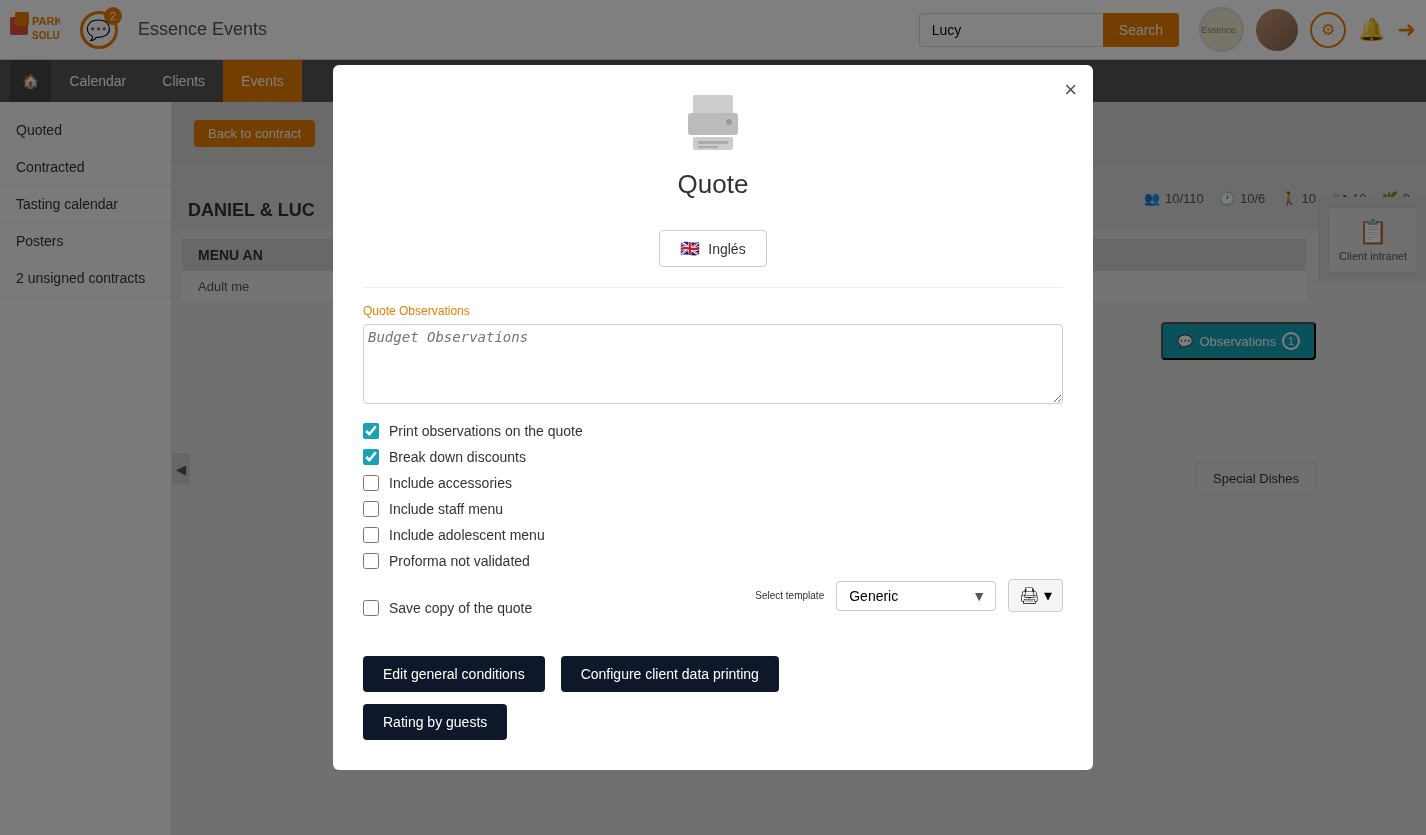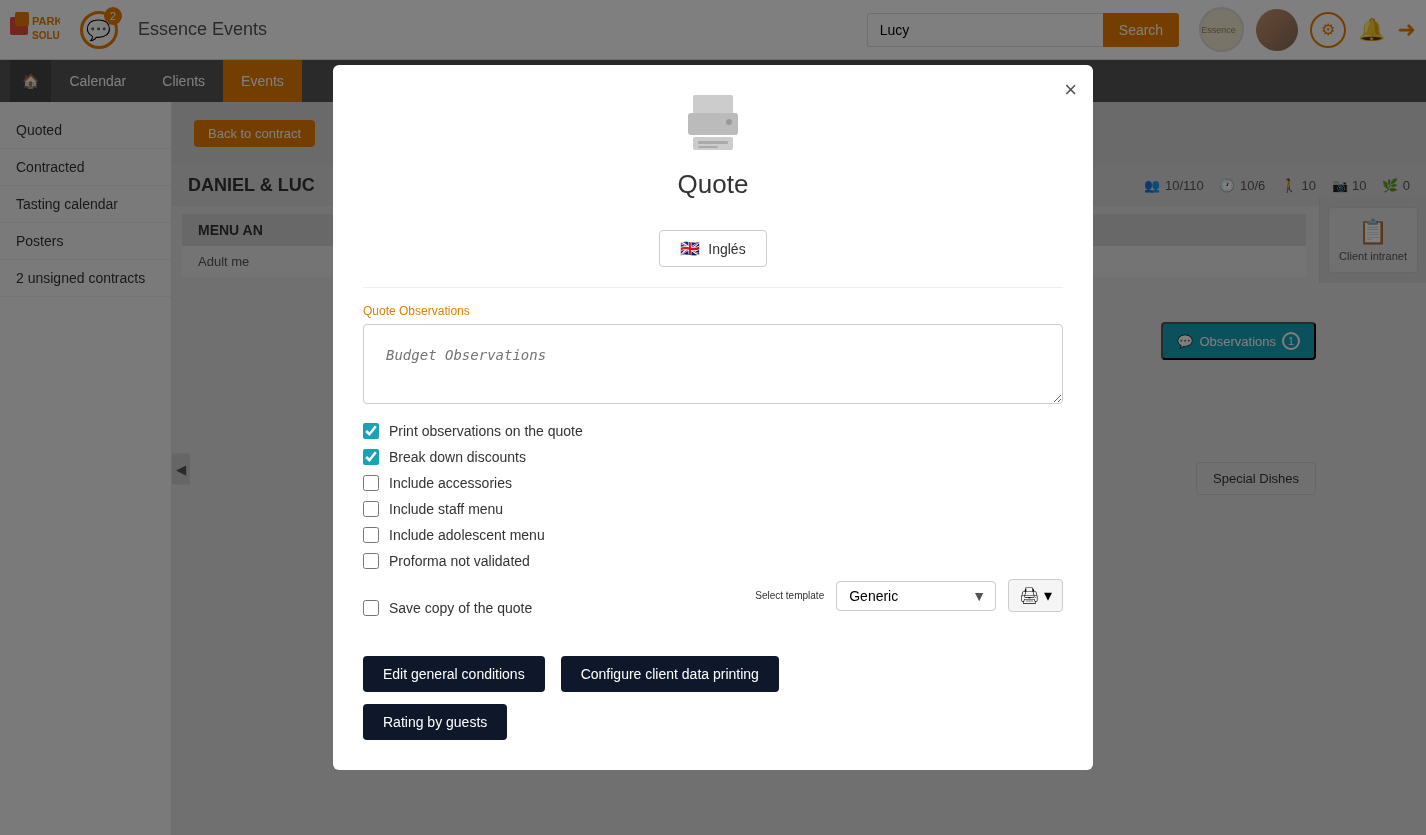--- a/index.html
+++ b/index.html
@@ -10,21 +10,21 @@
       display: flex; align-items: center; background: #fff; height: 60px;
       padding: 0 10px; border-bottom: 1px solid #ddd; position: relative; z-index: 1;
     }
     .logo-area { display: flex; align-items: center; gap: 8px; margin-right: 20px; }
     .logo-icon { width: 50px; height: 45px; }
     .chat-badge { position: relative; margin-right: 20px; }
     .chat-circle { width: 38px; height: 38px; border-radius: 50%; border: 3px solid #e87d00; display: flex; align-items: center; justify-content: center; color: #e87d00; font-size: 20px; }
     .badge { position: absolute; top: -4px; right: -4px; background: #e87d00; color: #fff; border-radius: 50%; width: 18px; height: 18px; font-size: 11px; display: flex; align-items: center; justify-content: center; }
     .app-title { font-size: 18px; color: #555; margin-right: auto; }
     .search-area { display: flex; gap: 0; margin-right: 20px; }
-    .search-input { padding: 8px 12px; border: 1px solid #ddd; border-right: none; border-radius: 3px 0 0 3px; width: 236px; font-size: 14px; }
+    .search-input { padding: 8px 12px; border: 1px solid #ddd; border-right: none; border-radius: 3px 0 0 3px; width: 184px; font-size: 14px; }
     .search-btn { background: #e87d00; color: #fff; border: none; padding: 8px 16px; border-radius: 0 3px 3px 0; cursor: pointer; font-size: 14px; }
     .topbar-icons { display: flex; align-items: center; gap: 12px; }
     .brand-logo { width: 45px; height: 45px; border-radius: 50%; background: #f0e8d0; display: flex; align-items: center; justify-content: flex-start; font-size: 10px; color: #888; border: 2px solid #ddd; overflow: hidden; }
     .user-avatar { width: 42px; height: 42px; border-radius: 50%; background: #8a6a5a; overflow: hidden; }
     .user-avatar-inner { width: 100%; height: 100%; background: linear-gradient(135deg, #c9956a, #8a6a5a); }
     .icon-circle { width: 36px; height: 36px; border-radius: 50%; border: 2px solid #e87d00; display: flex; align-items: center; justify-content: center; color: #e87d00; font-size: 16px; cursor: pointer; }
     .notif-icon { color: #e87d00; font-size: 22px; cursor: pointer; }
     .logout-icon { color: #e87d00; font-size: 22px; cursor: pointer; }
 
     
@@ -43,21 +43,21 @@
     .sidebar-item { padding: 10px 16px; cursor: pointer; color: #333; font-size: 14px; border-bottom: 1px solid #e8e8e8; }
 
     
     .content { flex: 1; background: #e0e0e0; overflow: hidden; position: relative; }
 
     
     .back-btn { background: #e87d00; color: #fff; border: none; padding: 6px 14px; border-radius: 4px; cursor: pointer; font-size: 13px; margin: 10px; }
 
     
     .page-header { background: #d8d8d8; padding: 10px 16px; display: flex; align-items: center; justify-content: space-between; }
-    .page-title { font-size: 18px; font-weight: bold; color: #333; }
+    .page-title { font-size: 18px; font-weight: bold; color: #333; margin-top: 25px; }
     .header-stats { display: flex; gap: 16px; align-items: center; font-size: 13px; color: #555; }
     .stat-item { display: flex; align-items: center; gap: 4px; }
     .panel-btn { background: #e0e0e0; border: 1px solid #ccc; padding: 10px; text-align: center; border-radius: 4px; cursor: pointer; font-size: 12px; color: #555; width: 90px; }
     .obs-btn { background: #17a2b8; color: #fff; padding: 8px 14px; border-radius: 4px; cursor: pointer; font-size: 13px; display: flex; align-items: center; gap: 6px; }
     .obs-badge { background: #17a2b8; color: #fff; border-radius: 50%; width: 18px; height: 18px; font-size: 11px; display: flex; align-items: center; justify-content: center; border: 2px solid #fff; }
 
     
     .modal-overlay {
       position: fixed; top: 0; left: 0; width: 1426px; height: 835px;
       background: rgba(0,0,0,0.5); z-index: 100;
@@ -79,21 +79,21 @@
       background: #fff; cursor: pointer; font-size: 14px; color: #333;
       display: inline-flex; align-items: center; gap: 8px;
     }
     .flag-icon { font-size: 16px; }
 
     
     .obs-section { margin-bottom: 16px; }
     .obs-label { font-size: 12px; color: #e87d00; margin-bottom: 6px; }
     .obs-textarea {
       width: 100%; height: 80px; border: 1px solid #ccc; border-radius: 4px;
-      padding: 22px; font-size: 14px; color: #999; resize: vertical;
+      padding: 4px; font-size: 14px; color: #999; resize: vertical;
       font-style: italic;
     }
 
     
     .checkbox-list { display: flex; flex-direction: column; gap: 10px; margin-bottom: 20px; }
     .checkbox-item { display: flex; gap: 10px; font-size: 14px; color: #333; }
     .checkbox-item input[type="checkbox"] { width: 16px; height: 16px; accent-color: #17a2b8; }
 
     
     .template-row { display: flex; align-items: center; gap: 12px; margin-bottom: 24px; margin-left: auto; width: fit-content; }

